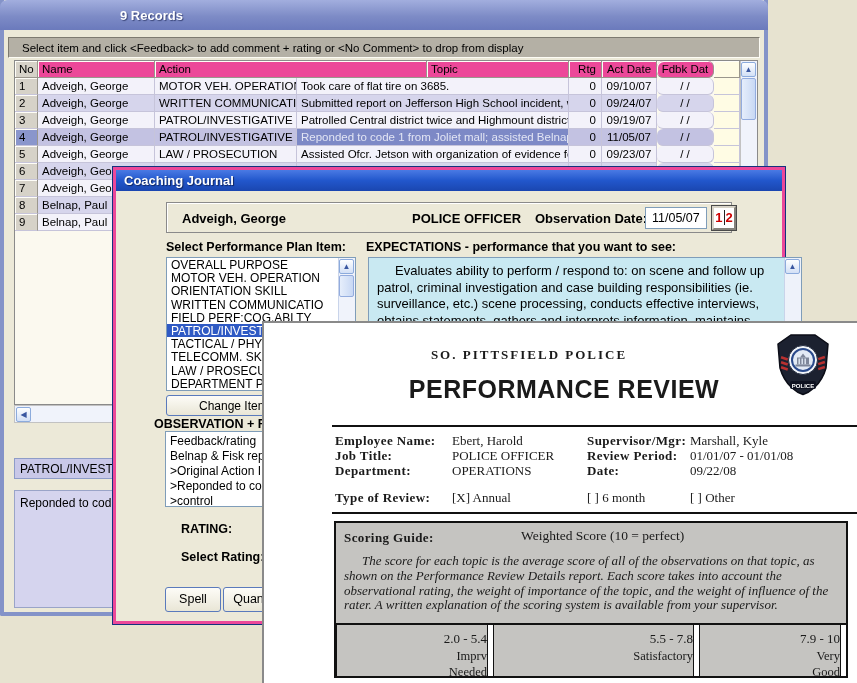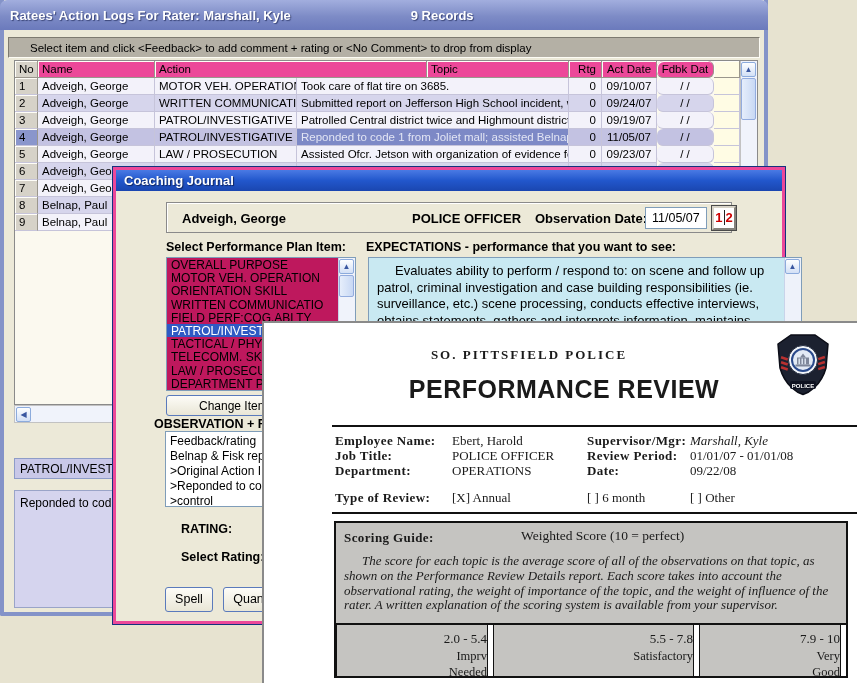--- a/index.html
+++ b/index.html
@@ -12,21 +12,21 @@
           background:#ece9d8; border:4px solid #8493c8; border-top:none;
           border-radius:0 0 2px 2px; }
   .w1-titlebar { position:absolute; left:-4px; top:0; width:768px; height:30px;
           background:linear-gradient(180deg,#a2aede 0%,#7d8bc6 55%,#6b7abc 100%);
           border-radius:7px 7px 0 0; color:#fff; font-weight:bold; font-size:13px;
           display:flex; align-items:center; text-shadow:1px 1px 1px #3a4578; }
   .w1-title { margin-left:10px; }
   .w1-records { margin-left:120px; }
   .w1-instruction { position:absolute; left:4px; top:37px; width:752px; height:21px;
           background:#b4b0a5; border:1px solid; border-color:#7d7a70 #fdfcf5 #fdfcf5 #7d7a70;
-          font-size:11.5px; color:#000; display:flex; align-items:center; padding-left:21px; }
+          font-size:11.5px; color:#000; display:flex; align-items:center; padding-left:13px; }
   
   .grid { position:absolute; left:10px; top:60px; width:744px; height:345px;
           background:#fbf9ef; border:1px solid #8a8a8a; }
   .vscroll { position:absolute; right:0; top:0; width:17px; height:100%;
           background:#f0f3fb; border-left:1px solid #c2c2c2; }
   .rows-area { position:absolute; left:0; top:0; right:17px; bottom:0; overflow:hidden; }
   .tr { display:flex; height:17px; font-size:11.5px; }
   .thead .td { background:#ec4899; border-right:1px solid #9a968c; border-bottom:1px solid #9a968c;
           box-shadow:inset 1px 1px 0 #fffef8; font-weight:normal; }
   .td { flex:none; padding:2px 0 0 4px; white-space:nowrap; overflow:hidden;
@@ -76,21 +76,21 @@
   .date-input { position:absolute; left:478px; top:4px; width:62px; height:22px;
           background:#fff; border:1px solid #7f9db9; font-size:12.5px;
           padding:3px 0 0 6px; }
   .cal-btn { position:absolute; left:545px; top:3px; width:24px; height:24px;
           background:#fff; border:2px outset #d8d4c8; outline:1px solid #4a4a4a;
           font-weight:bold; font-size:13px; color:#c00; text-align:center; line-height:19px; }
   .cal-btn i { font-style:normal; border-left:1px solid #222; margin-left:1px; padding-left:1px; }
   .lbl { font-weight:bold; font-size:12.5px; }
   .plan-lbl { position:absolute; left:50px; top:70px; }
   .listbox { position:absolute; left:50px; top:87px; width:190px; height:134px;
-          background:#be185d; border:1px solid #7f9db9; overflow:hidden; }
+          background:#ffffff; border:1px solid #7f9db9; overflow:hidden; }
   .li { height:13.2px; font-size:12px; padding:0 0 0 4px; white-space:nowrap; color:#000; }
   .li.sel { background:#2f5ac4; color:#fff; }
   .lb-scroll { position:absolute; right:0; top:0; width:17px; height:100%;
           background:#f0f3fb; border-left:1px solid #c9d4ea; }
   .exp-lbl { position:absolute; left:250px; top:70px; }
   .exp-box { position:absolute; left:252px; top:87px; width:434px; height:110px;
           background:#c9e9f2; border:1px solid #7f9db9; font-size:13px;
           padding:5px 24px 0 8px; line-height:16.5px; }
   .exp-box .txt { text-indent:18px; }
   .exp-scroll { position:absolute; right:0; top:0; width:17px; height:100%;
@@ -101,21 +101,21 @@
   .obs-lbl { position:absolute; left:38px; top:247px; }
   .obs-box { position:absolute; left:49px; top:261px; width:300px; height:76px;
           background:#fff; border:1px solid #7f9db9; font-size:12px; padding:2px 0 0 4px;
           overflow:hidden; }
   .obs-line { height:15px; white-space:nowrap; }
   .rating-lbl { position:absolute; left:65px; top:352px; }
   .selrating-lbl { position:absolute; left:65px; top:380px; }
   .xp-btn { position:absolute; background:linear-gradient(180deg,#fdfcf7,#e9e6d6);
           border:1px solid #5a7abc; border-radius:3px; font-size:12.5px;
           text-align:center; padding-top:4px; }
-  .spell-btn { left:49px; top:417px; width:48px; height:25px; }
+  .spell-btn { left:49px; top:417px; width:56px; height:25px; }
   .quant-btn { left:107px; top:417px; width:58px; height:25px; }
 
   
   .doc { position:absolute; left:262px; top:321px; width:596px; height:363px;
          background:#fff; border-left:2px solid #8a8a8a; border-top:2px solid #8a8a8a;
          font-family:"Liberation Serif", serif; color:#1a1a1a; }
   .doc-org { position:absolute; left:130px; top:24px; width:270px; text-align:center;
          font-weight:bold; font-size:13px; letter-spacing:2px; }
   .doc-title { position:absolute; left:140px; top:52px; width:320px; text-align:center;
          font-family:"Liberation Sans", sans-serif; font-weight:bold; font-size:25px;
@@ -142,21 +142,20 @@
   .cell .cl  { display:block; font-size:12.5px; line-height:13px; margin-top:3px; }
   .gap { width:5px; background:#fff; }
 </style>
 </head>
 <body>
 
 <div id="stage">
 
   <div class="win1">
     <div class="w1-titlebar">
-      <span class="w1-title">Ratees' Action Logs For Rater: Marshall, Kyle</span>
       <span class="w1-records">9 Records</span>
     </div>
     <div class="w1-instruction">
       <span>Select item and click &lt;Feedback&gt; to add comment + rating or &lt;No Comment&gt; to drop from display</span>
     </div>
 
     <div class="grid">
       <div class="rows-area">
           <div class="tr thead">
             <div class="td c-no">No</div>
@@ -376,21 +375,21 @@
             <span class="ival" style="left: 117px;">POLICE OFFICER</span>
           </div>
           <div class="info-row">
             <span class="ilabel" style="left: 0px;">Department:</span>
             <span class="ival" style="left: 117px;">OPERATIONS</span>
           </div>
         </div>
       <div style="position: absolute; left: 252px; top: 0px; width: 268px;">
           <div class="info-row">
             <span class="ilabel" style="left: 0px;">Supervisor/Mgr:</span>
-            <span class="ival" style="left: 103px; font-style: italic;">Marshall, Kyle</span>
+            <span class="ival" style="left: 103px;">Marshall, Kyle</span>
           </div>
           <div class="info-row">
             <span class="ilabel" style="left: 0px;">Review Period:</span>
             <span class="ival" style="left: 103px;">01/01/07 - 01/01/08</span>
           </div>
           <div class="info-row">
             <span class="ilabel" style="left: 0px;">Date:</span>
             <span class="ival" style="left: 103px;">09/22/08</span>
           </div>
         </div>

